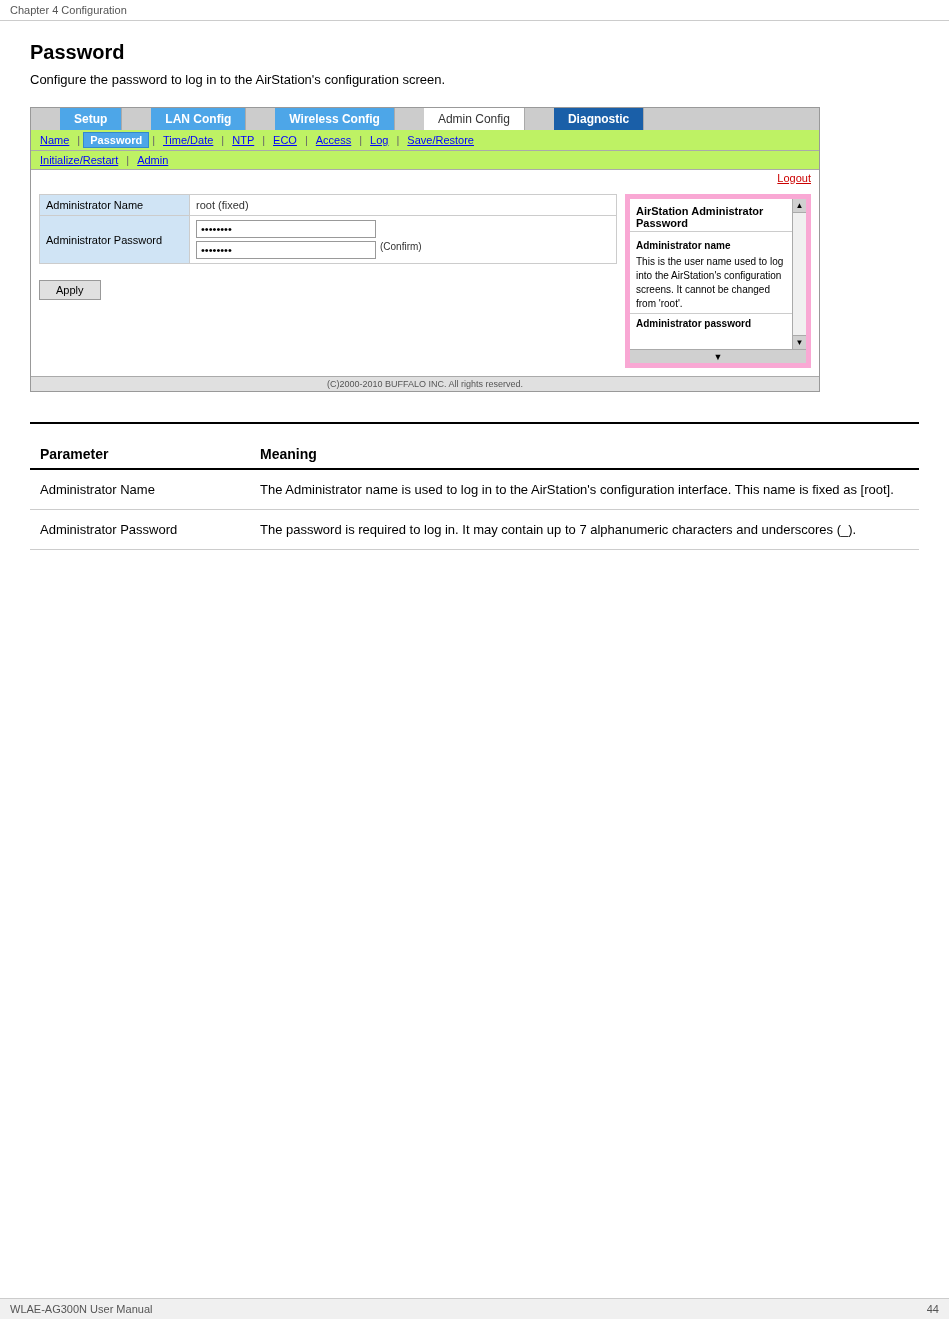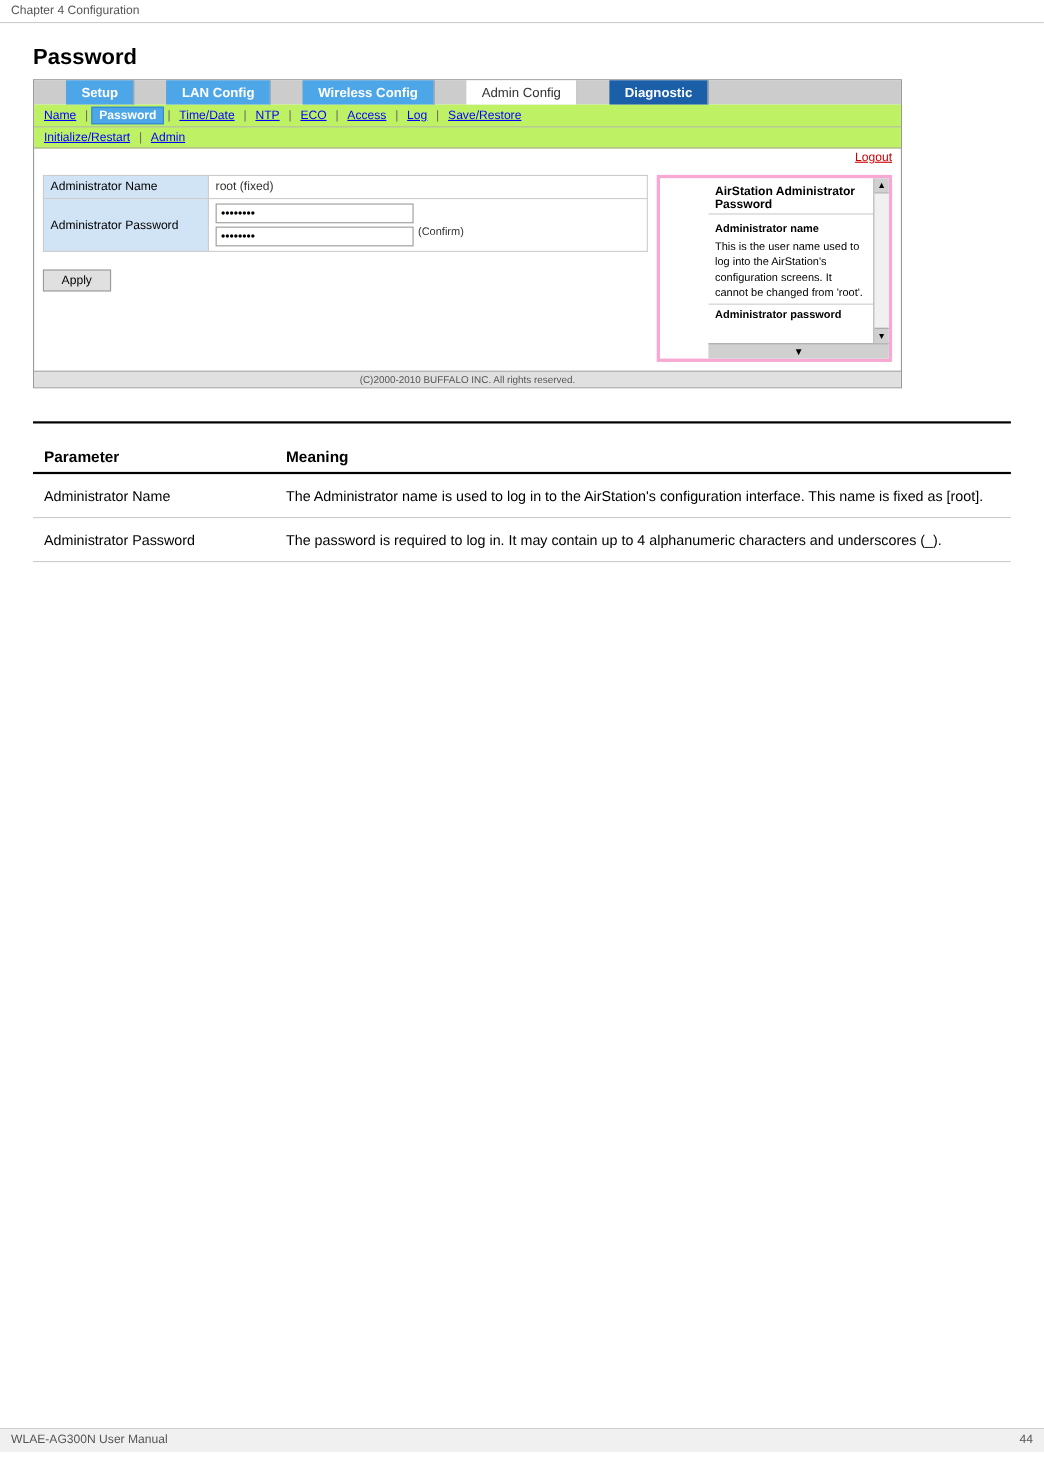--- a/index.html
+++ b/index.html
@@ -176,26 +176,25 @@
       cursor: pointer;
       margin-top: 6px;
     }
     .root-fixed {
       font-size: 11px;
       color: #333;
     }
 
     
     .help-sidebar {
-      width: 214px;
-      border: 3px solid #f9a8d4;
+      width: 186px;
+      border: 5px solid #f9a8d4;
       font-size: 10px;
       color: #000;
       flex-shrink: 0;
-      padding-left: 44px;
     }
     .help-sidebar-inner {
       height: 150px;
       overflow: hidden;
       position: relative;
     }
     .help-title {
       font-weight: bold;
       font-size: 11px;
       padding: 6px 6px 2px 6px;
@@ -323,20 +322,21 @@
 </head>
 <body>
 
 <div class="top-bar">
   <span>Chapter 4  Configuration</span>
 </div>
 
 <div class="main-content">
 
   <div class="page-title">Password</div>
+  <div class="page-subtitle">Configure the password to log in to the AirStation's configuration screen.</div>
 
   <div class="browser-frame">
 
     <div class="nav-tabs-1">
       <div class="nav-tab active-blue">
         <span>Setup</span>
       </div>
       <div class="nav-tab active-blue">
         <span>LAN Config</span>
       </div>
@@ -443,21 +443,21 @@
         <th>Meaning</th>
       </tr>
     </thead>
     <tbody>
       <tr class="table-row">
         <td class="param-col">Administrator Name</td>
         <td>The Administrator name is used to log in to the AirStation's configuration interface. This name is fixed as [root].</td>
       </tr>
       <tr class="table-row">
         <td class="param-col">Administrator Password</td>
-        <td>The password is required to log in. It may contain up to 4 alphanumeric characters and underscores (_).</td>
+        <td>The password is required to log in. It may contain up to 7 alphanumeric characters and underscores (_).</td>
       </tr>
     </tbody>
   </table>
 
 </div>
 
 <div class="bottom-bar">
   <span>WLAE-AG300N User Manual</span>
   <span>44</span>
 </div>

